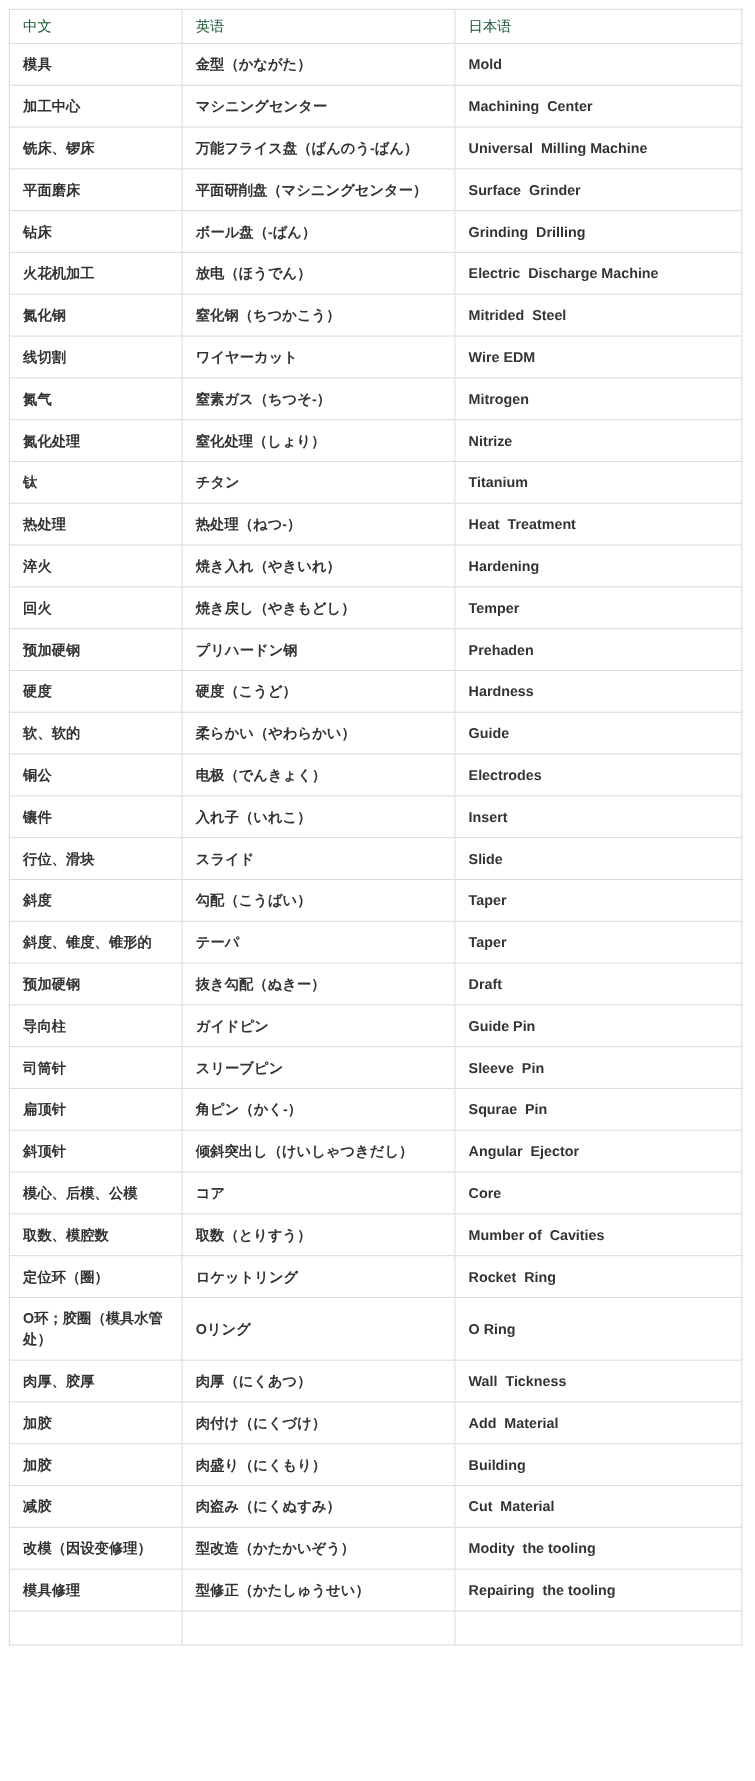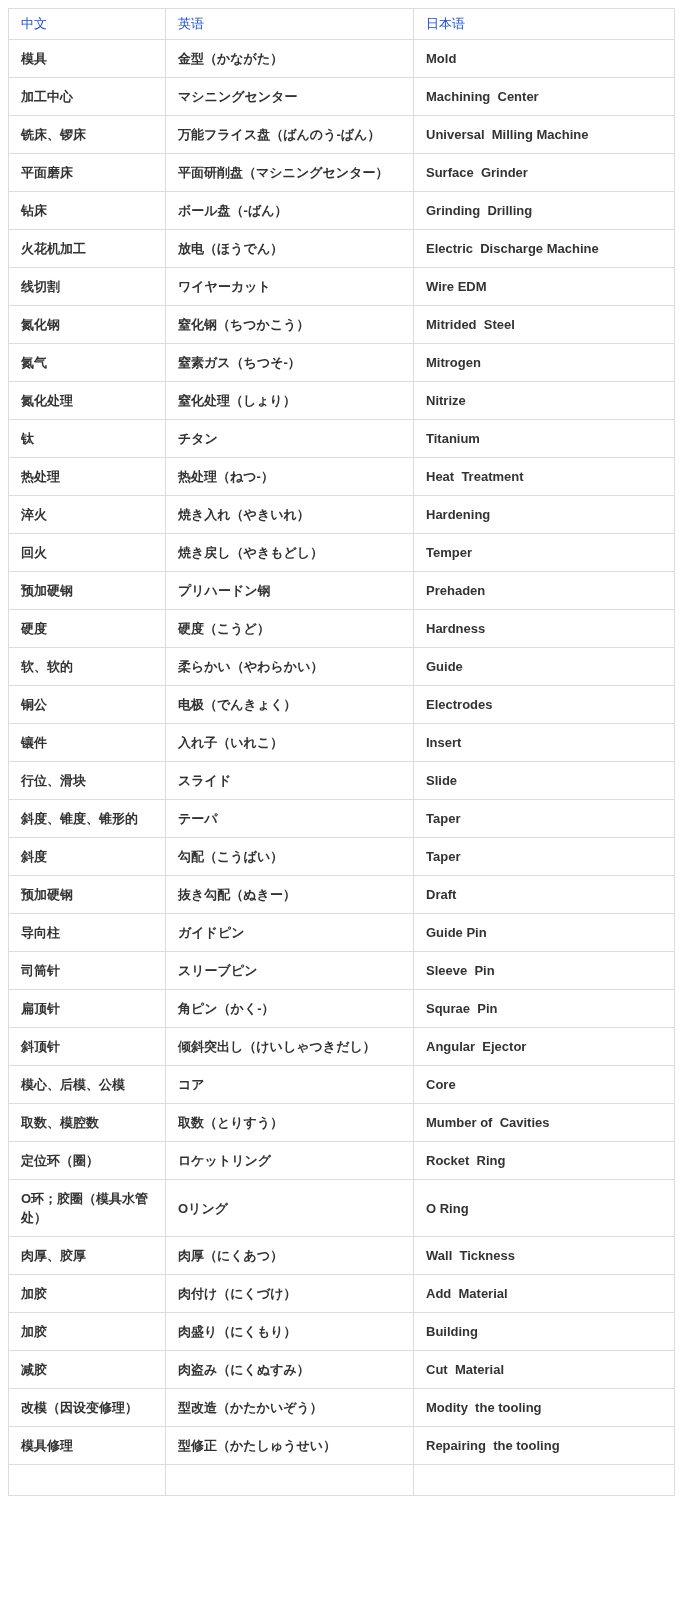--- a/index.html
+++ b/index.html
@@ -19,21 +19,21 @@
     border-collapse: collapse;
     table-layout: fixed;
     width: 666px;
     background: #ffffff;
   }
   table.vocab col.c1 { width: 157px; }
   table.vocab col.c2 { width: 248px; }
   table.vocab col.c3 { width: 261px; }
   table.vocab th {
     border: 1px solid #dcdcdc;
-    color: #1d4ed8;
+    color: #14532d;
     font-weight: 400;
     font-size: 13px;
     line-height: 16px;
     text-align: left;
     padding: 7px 12px;
     white-space: pre-wrap;
   }
   table.vocab td {
     border: 1px solid #dcdcdc;
     color: #333333;
@@ -93,30 +93,30 @@
           <td>钻床</td>
           <td>ボール盘（-ばん）</td>
           <td>Grinding  Drilling</td>
         </tr>
         <tr>
           <td>火花机加工</td>
           <td>放电（ほうでん）</td>
           <td>Electric  Discharge Machine</td>
         </tr>
         <tr>
+          <td>氮化钢</td>
+          <td>窒化钢（ちつかこう）</td>
+          <td>Mitrided  Steel</td>
+        </tr>
+        <tr>
           <td>线切割</td>
           <td>ワイヤーカット</td>
           <td>Wire EDM</td>
         </tr>
         <tr>
-          <td>氮化钢</td>
-          <td>窒化钢（ちつかこう）</td>
-          <td>Mitrided  Steel</td>
-        </tr>
-        <tr>
           <td>氮气</td>
           <td>窒素ガス（ちつそ-）</td>
           <td>Mitrogen</td>
         </tr>
         <tr>
           <td>氮化处理</td>
           <td>窒化处理（しょり）</td>
           <td>Nitrize</td>
         </tr>
         <tr>
@@ -163,27 +163,27 @@
           <td>镶件</td>
           <td>入れ子（いれこ）</td>
           <td>Insert</td>
         </tr>
         <tr>
           <td>行位、滑块</td>
           <td>スライド</td>
           <td>Slide</td>
         </tr>
         <tr>
+          <td>斜度</td>
+          <td>勾配（こうばい）</td>
+          <td>Taper</td>
+        </tr>
+        <tr>
           <td>斜度、锥度、锥形的</td>
           <td>テーパ</td>
-          <td>Taper</td>
-        </tr>
-        <tr>
-          <td>斜度</td>
-          <td>勾配（こうばい）</td>
           <td>Taper</td>
         </tr>
         <tr>
           <td>预加硬钢</td>
           <td>抜き勾配（ぬきー）</td>
           <td>Draft</td>
         </tr>
         <tr>
           <td>导向柱</td>
           <td>ガイドピン</td>

